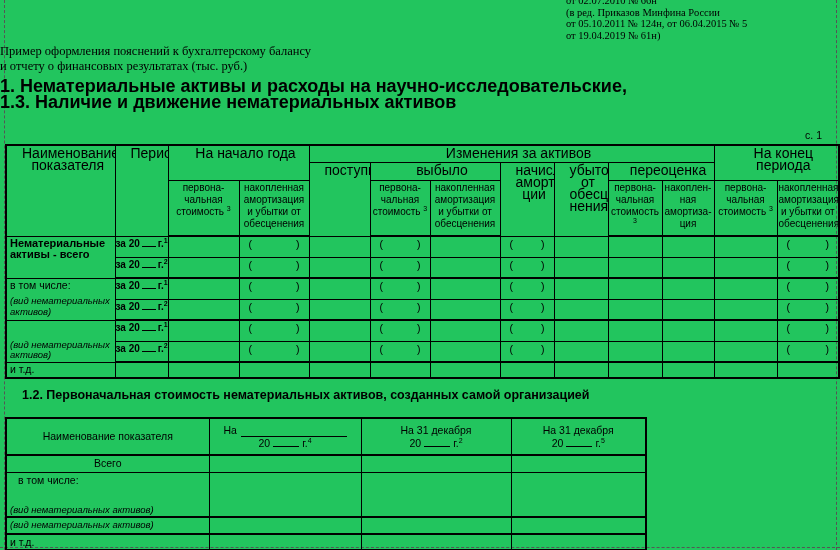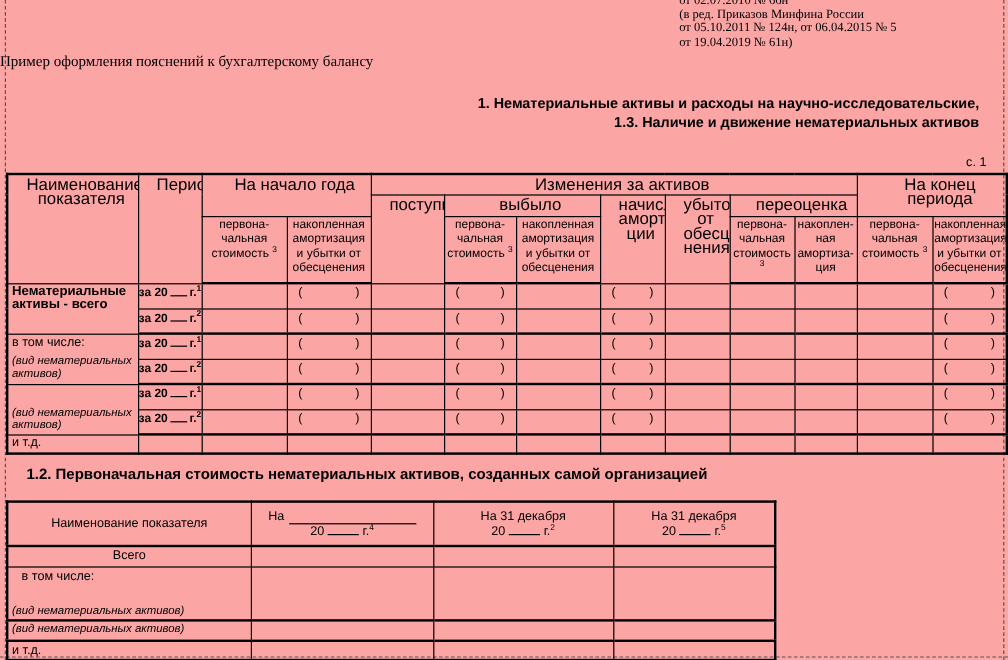--- a/index.html
+++ b/index.html
@@ -1,38 +1,38 @@
 <!DOCTYPE html>
 <html><head>
 <meta charset="utf-8">
 <style>
   * { margin:0; padding:0; box-sizing:border-box; }
   body { background:#fff; }
   .page {
-    position:relative; width:840px; height:550px; background:#fca5a5;
+    position:relative; width:840px; height:550px; background:#22c55e;
     font-family:"Liberation Sans", sans-serif; color:#000; overflow:hidden;
   }
   
   .margin-v { position:absolute; top:0; bottom:0; width:0; border-left:1px dashed #555; }
   .margin-v.left { left:4px; }
   .margin-v.right { left:836px; }
   .margin-h.bottom { position:absolute; left:0; right:0; top:547px; height:0; border-top:1px dashed #555; }
 
   .topright {
     position:absolute; left:566px; top:-5px; width:300px;
     font-family:"Liberation Serif", serif; font-size:10.5px; line-height:11.5px;
     white-space:nowrap;
   }
   .doc-title {
     position:absolute; left:0; top:44px; width:790px; 
     font-family:"Liberation Serif", serif; font-size:12.5px; line-height:14.5px;
   }
   .sec-heading {
-    position:absolute; left:0; top:79px; width:816px; text-align:right;
-    font-weight:bold; font-size:12px; line-height:15.5px;
+    position:absolute; left:0; top:79px; width:816px; text-align:left;
+    font-weight:bold; font-size:18px; line-height:15.5px;
   }
   .page-marker { position:absolute; top:129px; right:18px; font-size:10.5px; }
 
   table { border-collapse:collapse; table-layout:fixed; }
   th, td { border:1px solid #000; overflow:hidden; }
   sup { font-size:7px; line-height:0; vertical-align:super; }
   .pre { white-space:pre-line; }
   .blank { display:inline-block; width:14px; border-bottom:1px solid #000; margin:0 2px; height:9px; }
 
   
@@ -81,20 +81,21 @@
 
   <div class="topright">
     <div>от 02.07.2010 № 66н</div>
     <div>(в ред. Приказов Минфина России</div>
     <div>от 05.10.2011 № 124н, от 06.04.2015 № 5</div>
     <div>от 19.04.2019 № 61н)</div>
   </div>
 
   <div class="doc-title">
     <div>Пример оформления пояснений к бухгалтерскому балансу</div>
+    <div>и отчету о финансовых результатах (тыс. руб.)</div>
   </div>
 
   <div class="sec-heading">
     <div>1. Нематериальные активы и расходы на научно-исследовательские,</div>
     <div>1.3. Наличие и движение нематериальных активов</div>
   </div>
 
   <div class="page-marker">с. 1</div>
 
   <table id="t1">

